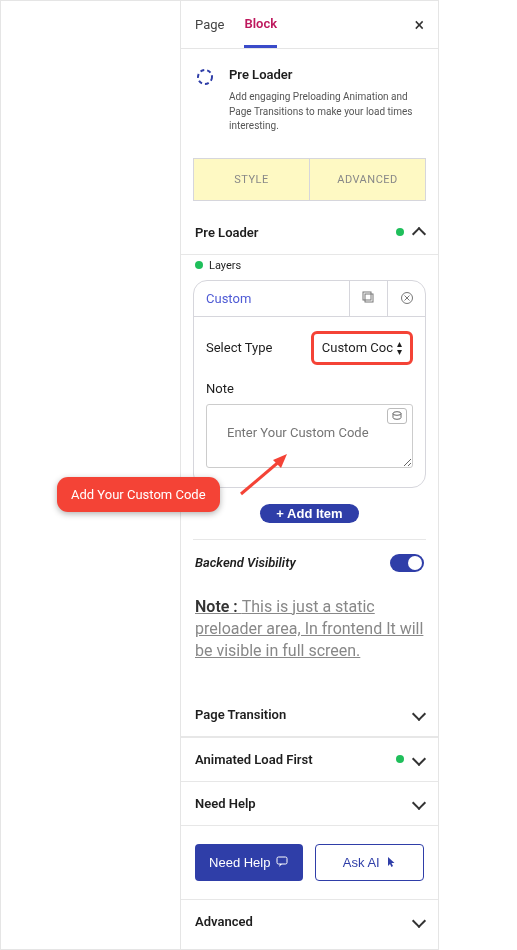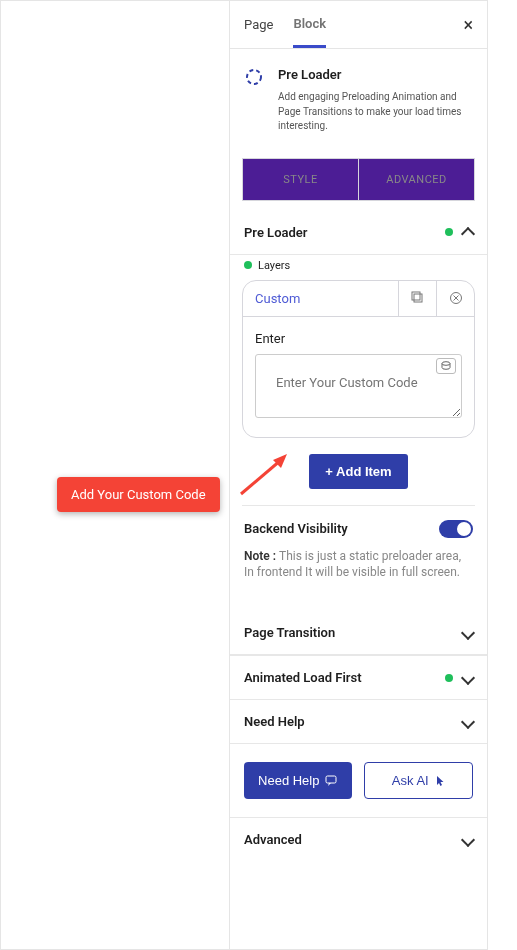--- a/index.html
+++ b/index.html
@@ -1,34 +1,34 @@
 <!DOCTYPE html>
 <html><head>
 <meta charset="utf-8">
 <style>
 * { box-sizing: border-box; margin: 0; padding: 0; }
 body { font-family: -apple-system, BlinkMacSystemFont, "Segoe UI", Roboto, sans-serif; font-size: 13px; color: #1e1e1e; background: #fff; width: 517px; height: 950px; position: relative; }
-.canvas { width: 488px; height: 950px; position: relative; border: 1px solid #e5e5e5; }
+.canvas { width: 439px; height: 950px; position: relative; border: 1px solid #e5e5e5; }
 .sidebar { position: absolute; right: 0; top: 0; width: 258px; height: 100%; border-left: 1px solid #e5e5e5; background: #fff; }
 
 
 .top-tabs { display: flex; align-items: center; padding: 0 14px; height: 48px; border-bottom: 1px solid #e5e5e5; }
 .top-tab { margin-right: 20px; padding: 14px 0; color: #444; cursor: pointer; font-size: 13px; }
-.top-tab.active { font-weight: 600; color: #737373; border-bottom: 3px solid #3a4bc9; margin-bottom: -1px; }
+.top-tab.active { font-weight: 600; color: #be185d; border-bottom: 3px solid #3a4bc9; margin-bottom: -1px; }
 .close-x { margin-left: auto; font-size: 18px; cursor: pointer; color: #333; }
 
 
 .block-header { display: flex; padding: 18px 14px 8px 14px; gap: 14px; }
 .block-icon { width: 20px; height: 20px; flex: none; }
 .block-title { font-weight: 600; font-size: 13px; margin-bottom: 8px; }
 .block-desc { color: #555; font-size: 10px; line-height: 1.45; }
 
 
 .ltabs { display: flex; margin: 16px 12px 10px 12px; border: 1px solid #d6d6dc; }
-.ltab { flex: 1; text-align: center; padding: 14px 0; font-size: 11px; letter-spacing: 0.5px; color: #888; background: #4c1d95; cursor: pointer; border-right: 1px solid #d6d6dc; }
+.ltab { flex: 1; text-align: center; padding: 14px 0; font-size: 11px; letter-spacing: 0.5px; color: #888; background: #fef9c3; cursor: pointer; border-right: 1px solid #d6d6dc; }
 .ltab:last-child { border-right: none; }
 .ltab.active { background: #2f3ea8; color: #fff; font-weight: 700; }
 
 
 .sec-row { padding: 14px 14px; border-bottom: 1px solid #e7e7e7; display: flex; align-items: center; justify-content: space-between; cursor: pointer; }
 .sec-row-title { font-weight: 600; font-size: 13px; }
 .sec-right { display: flex; align-items: center; gap: 10px; }
 .dot { width: 8px; height: 8px; border-radius: 50%; background: #1fbf5b; display:inline-block;}
 .chev { width: 10px; height: 10px; border-right: 2px solid #333; border-bottom: 2px solid #333; transform: rotate(45deg); }
 .chev.up { transform: rotate(-135deg); margin-top:4px;}
@@ -44,37 +44,37 @@
 .field-label { font-size: 13px; margin-bottom: 10px; }
 .select-row { display: flex; justify-content: space-between; align-items: center; margin-bottom: 16px; }
 .select-box { border: 3px solid #f44336; border-radius: 6px; padding: 2px; }
 .select-inner { display:flex; align-items:center; gap:4px; padding:4px 6px; font-size:13px; }
 .updown { font-size:10px; line-height:8px; }
 .code-label { font-size: 13px; margin-bottom: 8px; }
 .textarea-wrap { position: relative; }
 textarea { width: 100%; height: 64px; resize: vertical; border: 1px solid #ccc; border-radius: 3px; padding: 20px; font-family: inherit; font-size: 13px; color: #888; }
 .db-icon { position: absolute; right: 6px; top: 4px; width: 20px; height: 16px; border:1px solid #bbb; border-radius:3px; display:flex; align-items:center; justify-content:center; font-size:11px; cursor:pointer; background:#fff;}
 .add-item-row { text-align: center; padding: 16px 0; border-bottom: 1px solid #e7e7e7; }
-.add-btn { background: #2f3ea8; color: #fff; border: none; padding: 10px 16px; font-size: 13px; border-radius: 3px; cursor: pointer; font-weight:600;}
+.add-btn { background: #2f3ea8; color: #fff; border: none; padding: 2px 16px; font-size: 13px; border-radius: 11px; cursor: pointer; font-weight:600;}
 
 
 .bvis { padding: 14px 14px 16px 14px; border-bottom: 1px solid #e7e7e7; }
-.bvis-head { display: flex; justify-content: space-between; align-items: center; margin-bottom: 10px; }
+.bvis-head { display: flex; justify-content: space-between; align-items: center; margin-bottom: 24px; font-style: italic; }
 .toggle { width: 34px; height: 18px; background: #2f3ea8; border-radius: 10px; position: relative; cursor: pointer; }
 .toggle::after { content:''; position: absolute; right: 2px; top: 2px; width: 14px; height: 14px; background: #fff; border-radius: 50%; }
-.note { font-size: 12px; color: #888; line-height: 1.4; }
+.note { font-size: 16px; color: #888; line-height: 1.4; text-decoration: underline; }
 .note b { color: #333; font-weight: 600; }
 
 
 .bottom-btns { display: flex; gap: 12px; padding: 18px 14px; border-bottom:1px solid #e7e7e7;}
 .btn-primary { flex:1; max-width:110px; background: #2f3ea8; color: #fff; border: none; padding: 10px 8px; font-size: 13px; border-radius: 4px; cursor: pointer; display:flex; align-items:center; justify-content:center; gap:6px;}
 .btn-outline { flex:1; max-width:110px; background: #fff; color: #2f3ea8; border: 1px solid #2f3ea8; padding: 10px 8px; font-size: 13px; border-radius: 4px; cursor: pointer; display:flex; align-items:center; justify-content:center; gap:6px;}
 
 
-.annot-box { position: absolute; left: 56px; top: 476px; background: #f44336; color: #fff; padding: 10px 14px; border-radius: 4px; font-size: 13px; box-shadow: 0 2px 6px rgba(0,0,0,0.3); }
+.annot-box { position: absolute; left: 56px; top: 476px; background: #f44336; color: #fff; padding: 10px 14px; border-radius: 11px; font-size: 13px; box-shadow: 0 2px 6px rgba(0,0,0,0.3); }
 .annot-arrow { position: absolute; left: 238px; top: 453px; width: 48px; height: 44px; }
 
 svg { display: block; }
 </style>
 </head>
 <body>
 
 <div class="canvas">
   <div class="sidebar">
 
@@ -125,21 +125,30 @@
           </div>
           <div class="hdr-icon-btn">
             <svg width="14" height="14" viewBox="0 0 14 14">
                 <circle cx="7" cy="7" r="5.5" fill="none" stroke="#777"></circle>
                 <line x1="4.5" y1="4.5" x2="9.5" y2="9.5" stroke="#777"></line>
                 <line x1="9.5" y1="4.5" x2="4.5" y2="9.5" stroke="#777"></line>
               </svg>
           </div>
         </div>
         <div class="card-body">
-          <div class="code-label">Enter</div>
+          <div class="select-row">
+            <span class="field-label" style="margin:0">Select Type</span>
+            <div class="select-box">
+              <div class="select-inner">
+                <span>Custom Coc</span>
+                <span class="updown">▴<br>▾</span>
+              </div>
+            </div>
+          </div>
+          <div class="code-label">Note</div>
           <div class="textarea-wrap">
             <textarea placeholder="Enter Your Custom Code" style=""></textarea>
             <div class="db-icon">
               <svg width="10" height="10" viewBox="0 0 10 10">
                   <ellipse cx="5" cy="2.5" rx="4" ry="1.8" fill="none" stroke="#666"></ellipse>
                   <path d="M1 2.5 v4 a4 1.8 0 0 0 8 0 v-4" fill="none" stroke="#666"></path>
                 </svg>
             </div>
           </div>
         </div>

